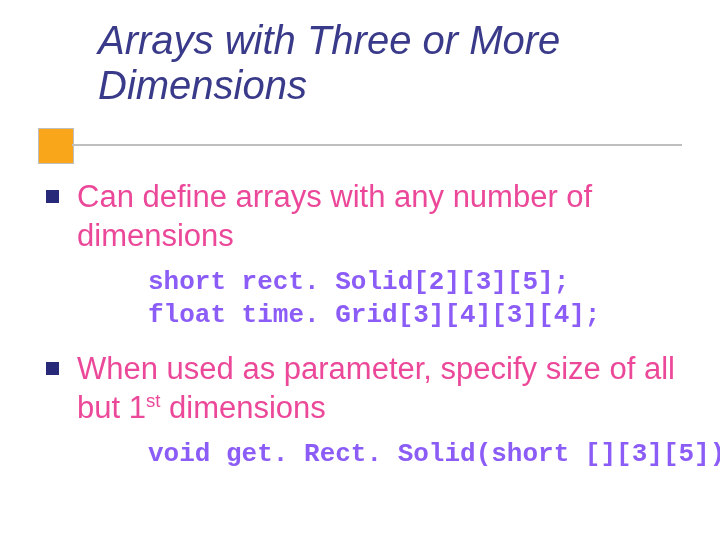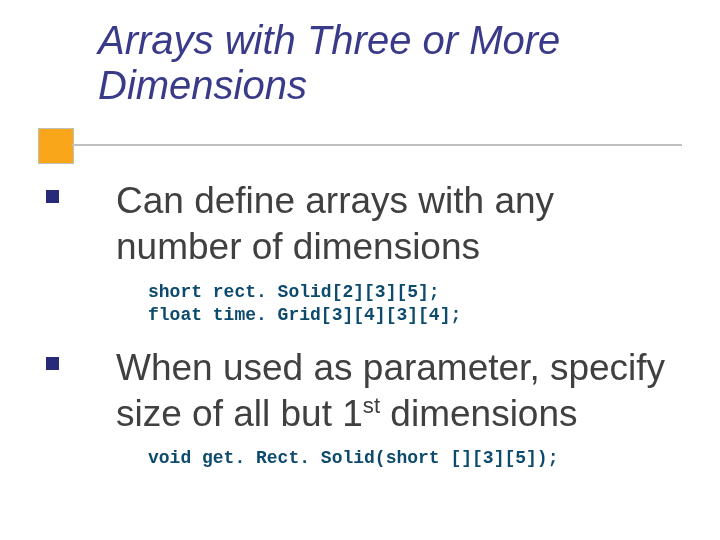--- a/index.html
+++ b/index.html
@@ -62,32 +62,31 @@
   }
   .b1 .bullet {
     flex: 0 0 auto;
     width: 13px;
     height: 13px;
     background: #29297a;
     margin-top: 12px;
     margin-right: 18px;
   }
   .b1 .txt {
-    font-size: 37px;
+    font-size: 31px;
     line-height: 1.25;
-    color: #404040;
-    margin-left: 39px;
+    color: #ec4899;
   }
   .code-block {
     margin: 8px 0 18px 102px;
     font-family: "Courier New", Courier, monospace;
-    font-size: 18px;
+    font-size: 26px;
     font-weight: bold;
     line-height: 1.28;
-    color: #0c4a6e;
+    color: #8b5cf6;
     white-space: pre;
   }
   sup.ord {
     font-size: 0.6em;
     vertical-align: super;
     line-height: 0;
   }
 </style>
 </head>
 <body>

